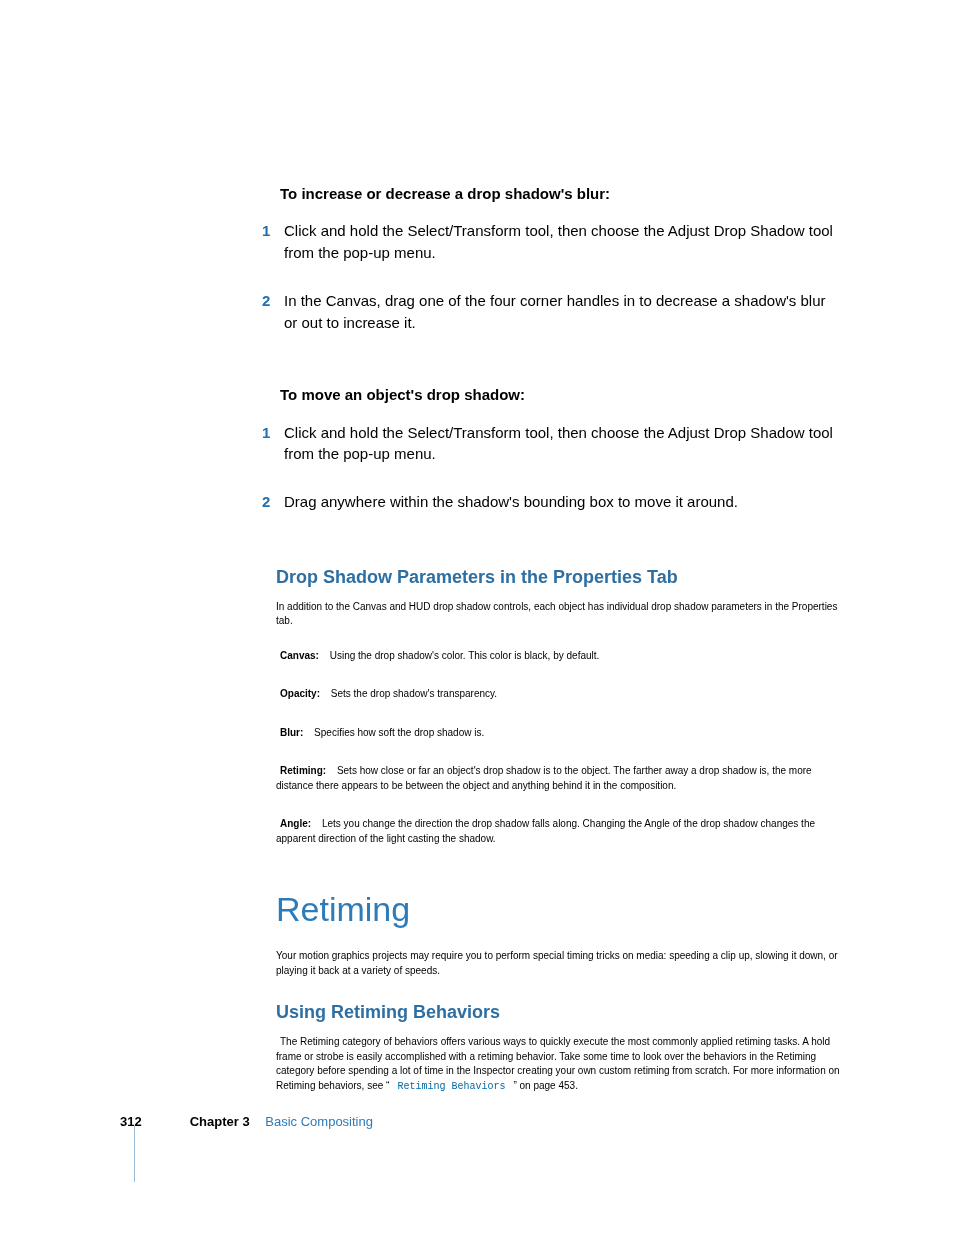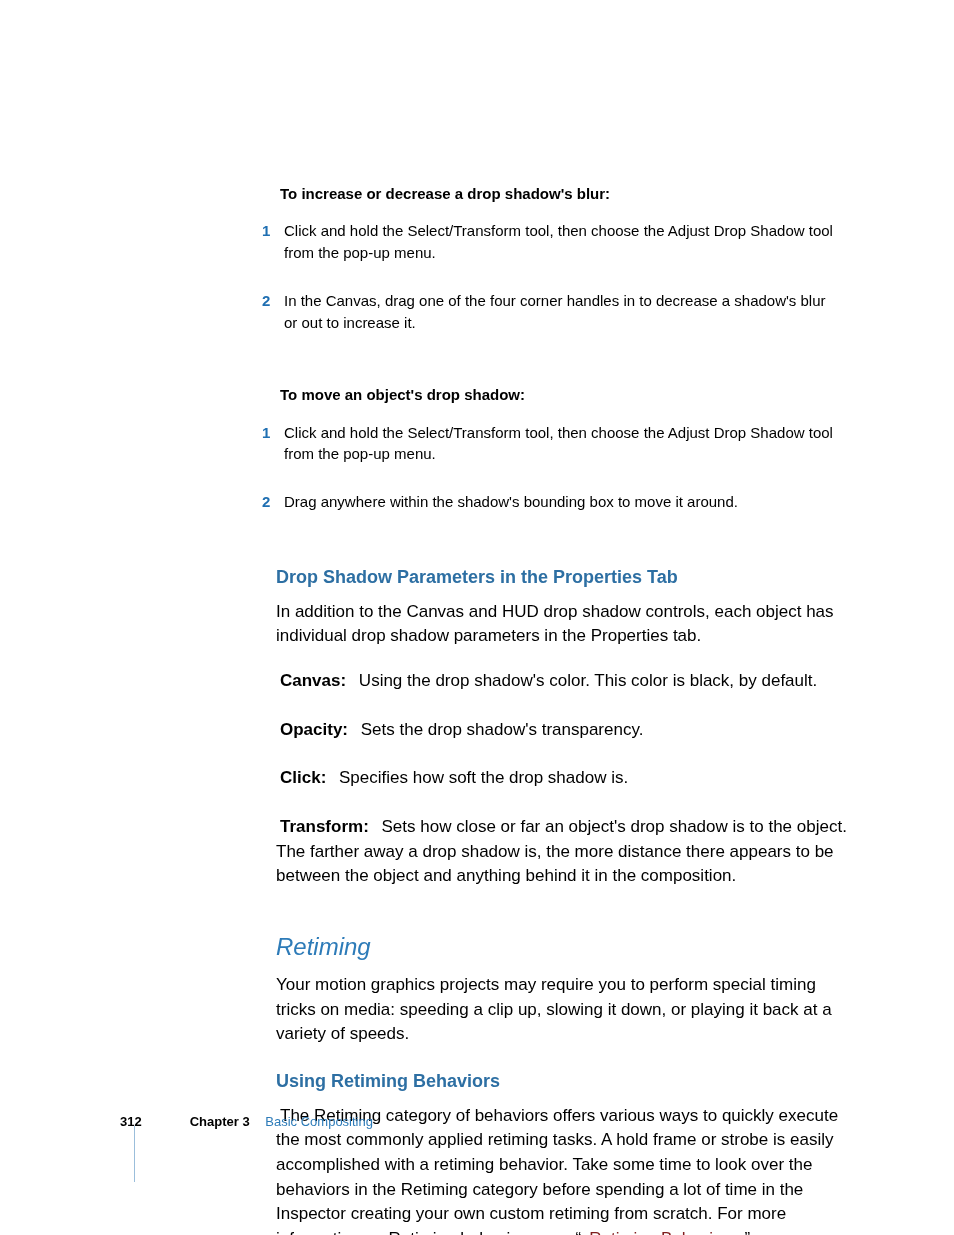--- a/index.html
+++ b/index.html
@@ -47,36 +47,36 @@
   }
   .step-text { flex: 1; }
   .h2-blue {
     color: #2d6fa3;
     font-weight: 700;
     font-size: 18px;
     margin-top: 28px;
     margin-bottom: 4px;
   }
   .para {
-    font-size: 17px;
+    font-size: 10px;
     line-height: 1.45;
     margin-bottom: 16px;
   }
   .para .b { font-weight: 700; }
   .para-tight { margin-bottom: 12px; }
   .h1-blue {
     color: #2d7bb8;
     font-weight: 400;
-    font-size: 24px;
+    font-size: 34px;
     margin-top: 36px;
-    margin-bottom: 4px;
-    font-style: italic;
+    margin-bottom: 12px;
   }
   .link-ghost {
-    color: #7f1d1d;
+    color: #0369a1;
+    font-family: Liberation Mono, monospace;
   }
   .footer {
     position: absolute;
     left: 108px;
     top: 1102px;
     font-size: 13px;
     display: flex;
     align-items: flex-end;
     gap: 36px;
   }
@@ -121,22 +121,23 @@
         <span class="step-num">2</span>
         <span class="step-text">Drag anywhere within the shadow's bounding box to move it around.</span>
       </div>
     </div>
 
     <div class="h2-blue">Drop Shadow Parameters in the Properties Tab</div>
     <div class="para para-tight">In addition to the Canvas and HUD drop shadow controls, each object has individual drop shadow parameters in the Properties tab.</div>
 
     <div class="para"><span class="b">Canvas:</span><span>  Using the drop shadow's color. This color is black, by default.</span></div>
     <div class="para"><span class="b">Opacity:</span><span>  Sets the drop shadow's transparency.</span></div>
-    <div class="para"><span class="b">Click:</span><span>  Specifies how soft the drop shadow is.</span></div>
-    <div class="para"><span class="b">Transform:</span><span>  Sets how close or far an object's drop shadow is to the object. The farther away a drop shadow is, the more distance there appears to be between the object and anything behind it in the composition.</span></div>
+    <div class="para"><span class="b">Blur:</span><span>  Specifies how soft the drop shadow is.</span></div>
+    <div class="para"><span class="b">Retiming:</span><span>  Sets how close or far an object's drop shadow is to the object. The farther away a drop shadow is, the more distance there appears to be between the object and anything behind it in the composition.</span></div>
+    <div class="para"><span class="b">Angle:</span><span>  Lets you change the direction the drop shadow falls along. Changing the Angle of the drop shadow changes the apparent direction of the light casting the shadow.</span></div>
 
     <div class="h1-blue">Retiming</div>
     <div class="para">Your motion graphics projects may require you to perform special timing tricks on media: speeding a clip up, slowing it down, or playing it back at a variety of speeds.</div>
 
     <div class="h2-blue" style="margin-top:12px">Using Retiming Behaviors</div>
     <div class="para">
       <span>The Retiming category of behaviors offers various ways to quickly execute the most commonly applied retiming tasks. A hold frame or strobe is easily accomplished with a retiming behavior. Take some time to look over the behaviors in the Retiming category before spending a lot of time in the Inspector creating your own custom retiming from scratch. For more information on Retiming behaviors, see “</span><span class="link-ghost">Retiming Behaviors</span><span>” on page 453.</span>
     </div>
 
   </div>

